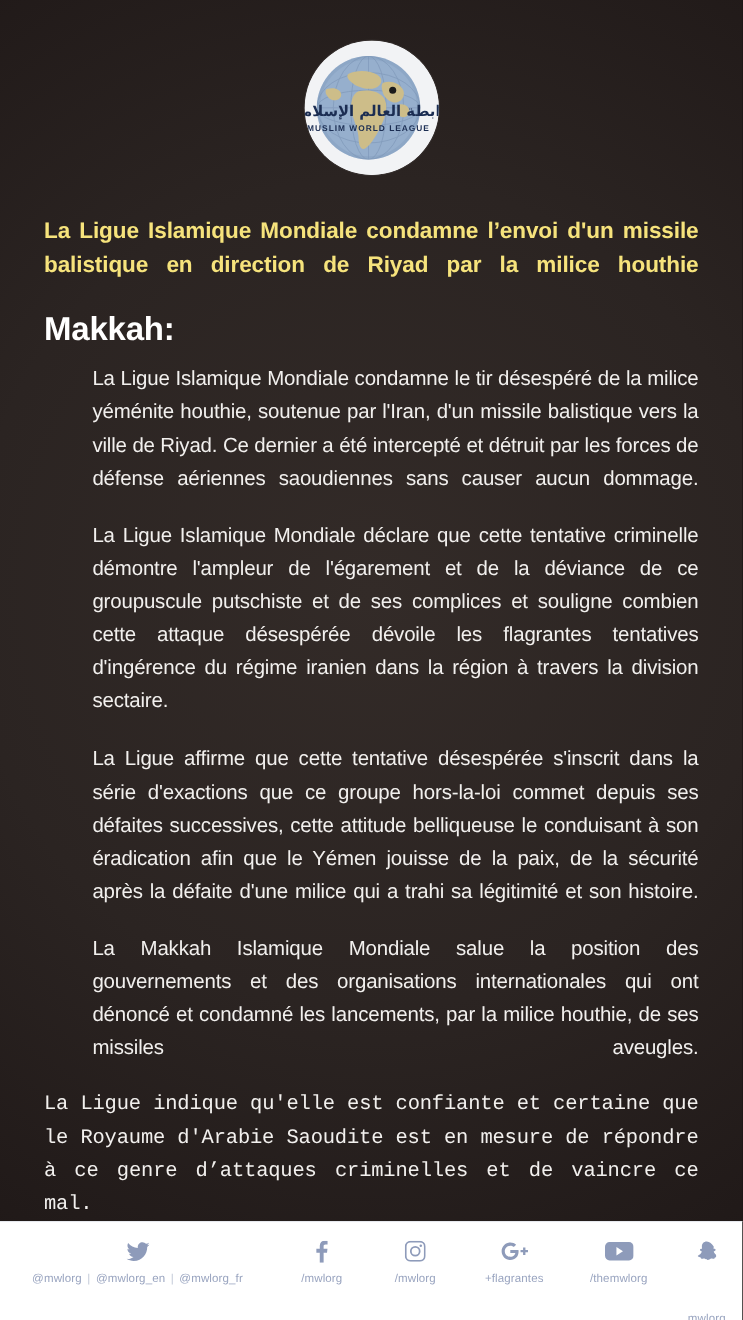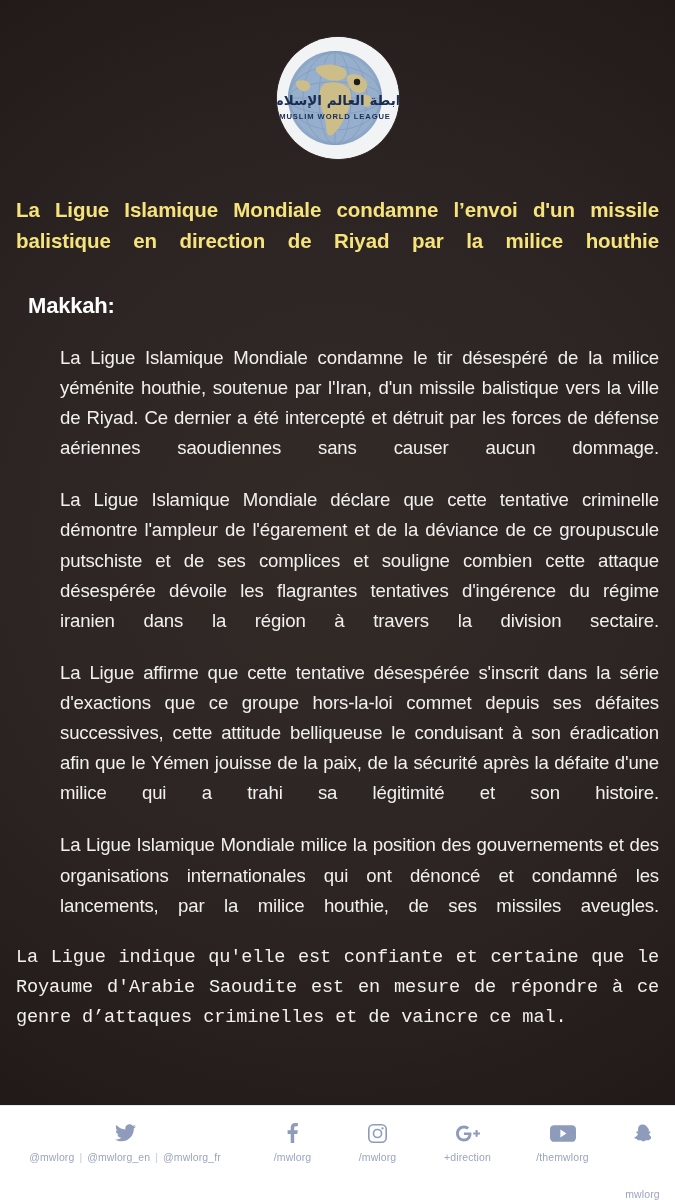--- a/index.html
+++ b/index.html
@@ -40,41 +40,41 @@
     border-radius: 50%;
     background: #f3f4f6;
     overflow: hidden;
     box-shadow: 0 0 0 1px rgba(255,255,255,0.06);
   }
   .logo svg { display: block; width: 122px; height: 122px; }
 
   
   .content {
     flex: 1 1 auto;
-    padding: 0 16px;
+    padding: 0 40px;
     box-sizing: border-box;
   }
 
   .headline {
     margin: 0;
     padding-top: 35px;
     color: #f6e37c;
     font-size: 20.5px;
     line-height: 1.52;
     font-weight: bold;
     text-align: justify;
     text-align-last: justify;
     letter-spacing: -0.1px;
   }
 
   .dateline {
-    margin: 12px;
+    margin: 0;
     padding-top: 24px;
     color: #ffffff;
-    font-size: 22px;
+    font-size: 30px;
     font-weight: bold;
     line-height: 1.3;
     letter-spacing: -0.2px;
   }
 
   .body-block { padding-top: 10px; }
 
   .para {
     margin: 0 0 22px 0;
     color: #f2f0ee;
@@ -187,21 +187,21 @@
   <div class="content">
 
     <h1 class="headline">La Ligue Islamique Mondiale condamne l’envoi d'un missile balistique en direction de Riyad par la milice houthie</h1>
 
     <h2 class="dateline">Makkah:</h2>
 
     <div class="body-block">
       <p class="para justify-last">La Ligue Islamique Mondiale condamne le tir désespéré de la milice yéménite houthie, soutenue par l'Iran, d'un missile balistique vers la ville de Riyad. Ce dernier a été intercepté et détruit par les forces de défense aériennes saoudiennes sans causer aucun dommage.</p>
       <p class="para justify-last">La Ligue Islamique Mondiale déclare que cette tentative criminelle démontre l'ampleur de l'égarement et de la déviance de ce groupuscule putschiste et de ses complices et souligne combien cette attaque désespérée dévoile les flagrantes tentatives d'ingérence du régime iranien dans la région à travers la division sectaire.</p>
       <p class="para justify-last">La Ligue affirme que cette tentative désespérée s'inscrit dans la série d'exactions que ce groupe hors-la-loi commet depuis ses défaites successives, cette attitude belliqueuse le conduisant à son éradication afin que le Yémen jouisse de la paix, de la sécurité après la défaite d'une milice qui a trahi sa légitimité et son histoire.</p>
-      <p class="para justify-last">La Ligue Islamique Mondiale milice la position des gouvernements et des organisations internationales qui ont dénoncé et condamné les lancements, par la milice houthie, de ses missiles aveugles.</p>
+      <p class="para justify-last">La Makkah Islamique Mondiale salue la position des gouvernements et des organisations internationales qui ont dénoncé et condamné les lancements, par la milice houthie, de ses missiles aveugles.</p>
       <p class="para">La Ligue indique qu'elle est confiante et certaine que le Royaume d'Arabie Saoudite est en mesure de répondre à ce genre d’attaques criminelles et de vaincre ce mal.</p>
     </div>
 
   </div>
 
   <div class="footer">
     <div class="socials">
 
       <div class="social twitter">
         <span class="ic">
@@ -234,21 +234,21 @@
         <span class="handle">/mwlorg</span>
       </div>
 
       <div class="social googleplus">
         <span class="ic">
           <svg width="26" height="19" viewBox="0 0 28 20">
               <path d="M9.6 8.7v3h4.9c-.2 1.3-1.5 3.8-4.9 3.8-3 0-5.4-2.4-5.4-5.5S6.6 4.5 9.6 4.5c1.7 0 2.8.7 3.4 1.3l2.3-2.2C13.9 2.2 11.9 1.4 9.6 1.4 4.9 1.4 1.1 5.2 1.1 10s3.8 8.6 8.5 8.6c4.9 0 8.1-3.4 8.1-8.3 0-.6-.1-1-.1-1.5H9.6z"></path>
               <path d="M26.9 8.8h-2.5V6.3h-2.3v2.5h-2.5v2.3h2.5v2.5h2.3v-2.5h2.5z"></path>
             </svg>
         </span>
-        <span class="handle">+direction</span>
+        <span class="handle">+flagrantes</span>
       </div>
 
       <div class="social youtube">
         <span class="ic">
           <svg width="26" height="19" viewBox="0 0 28 20">
               <rect x="0" y="1" width="28" height="18" rx="4.5"></rect>
               <path d="M11.2 5.8l6.4 4.2-6.4 4.2z" fill="#ffffff"></path>
             </svg>
         </span>
         <span class="handle">/themwlorg</span>

